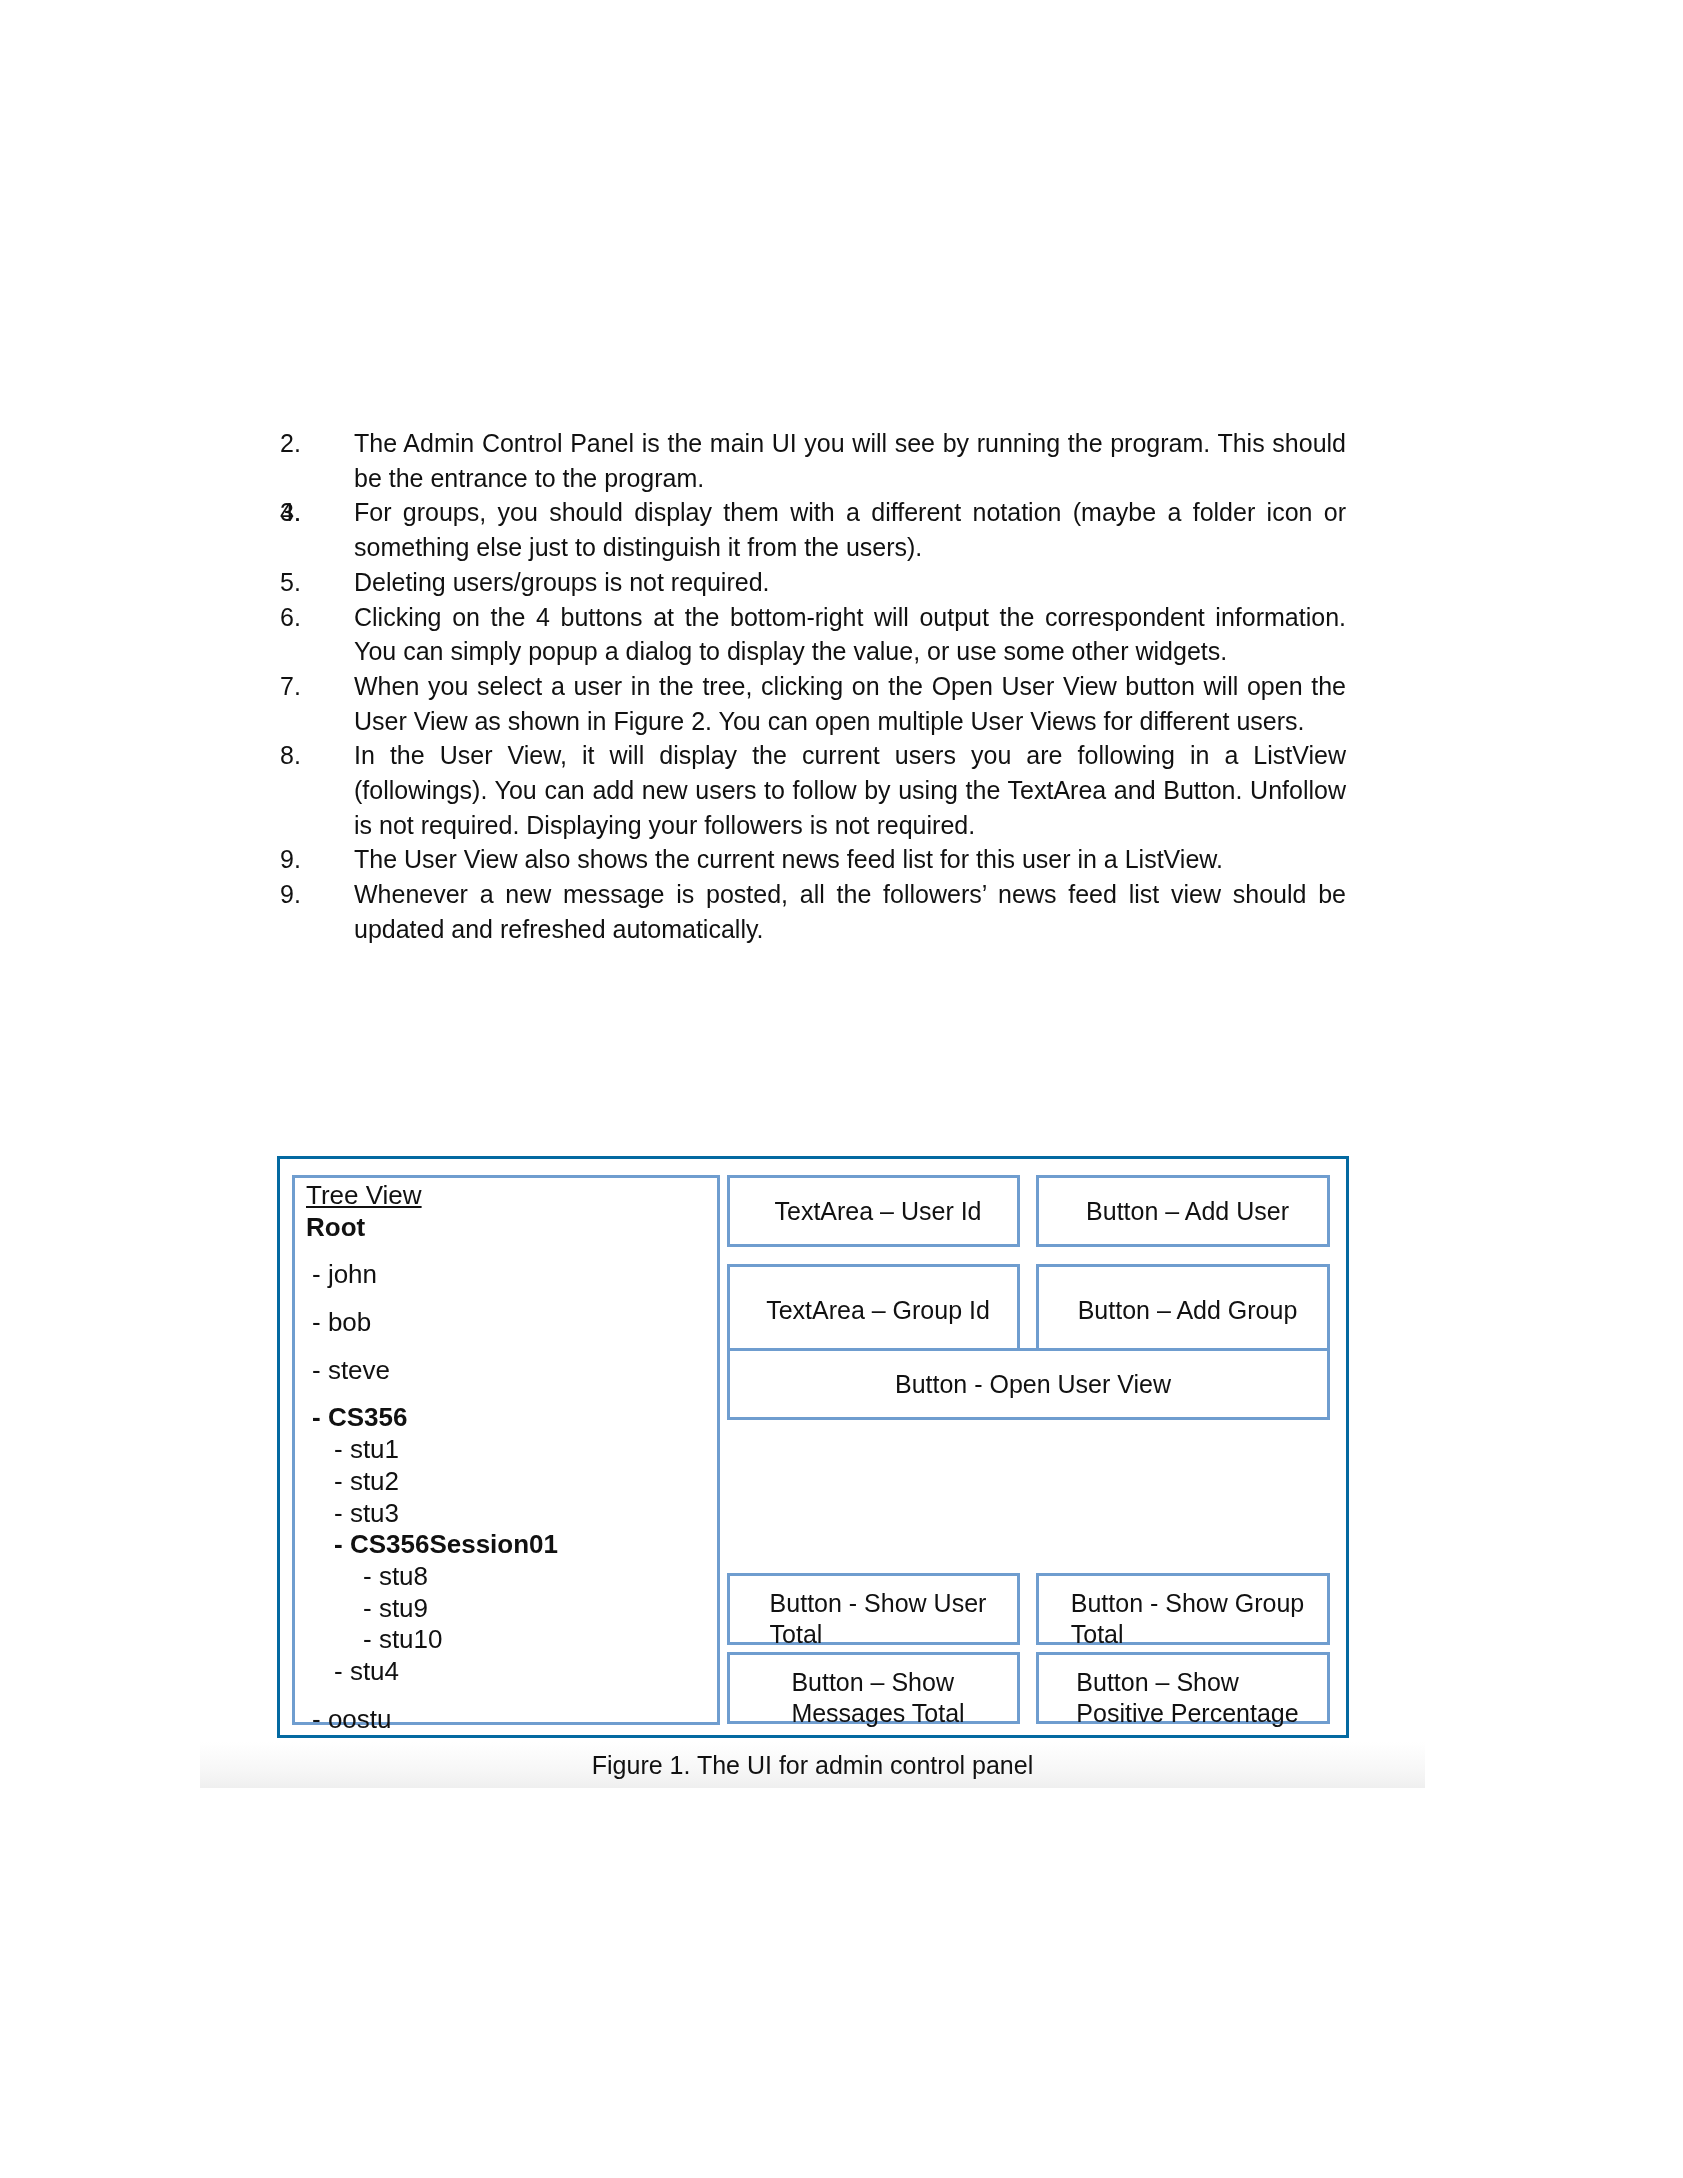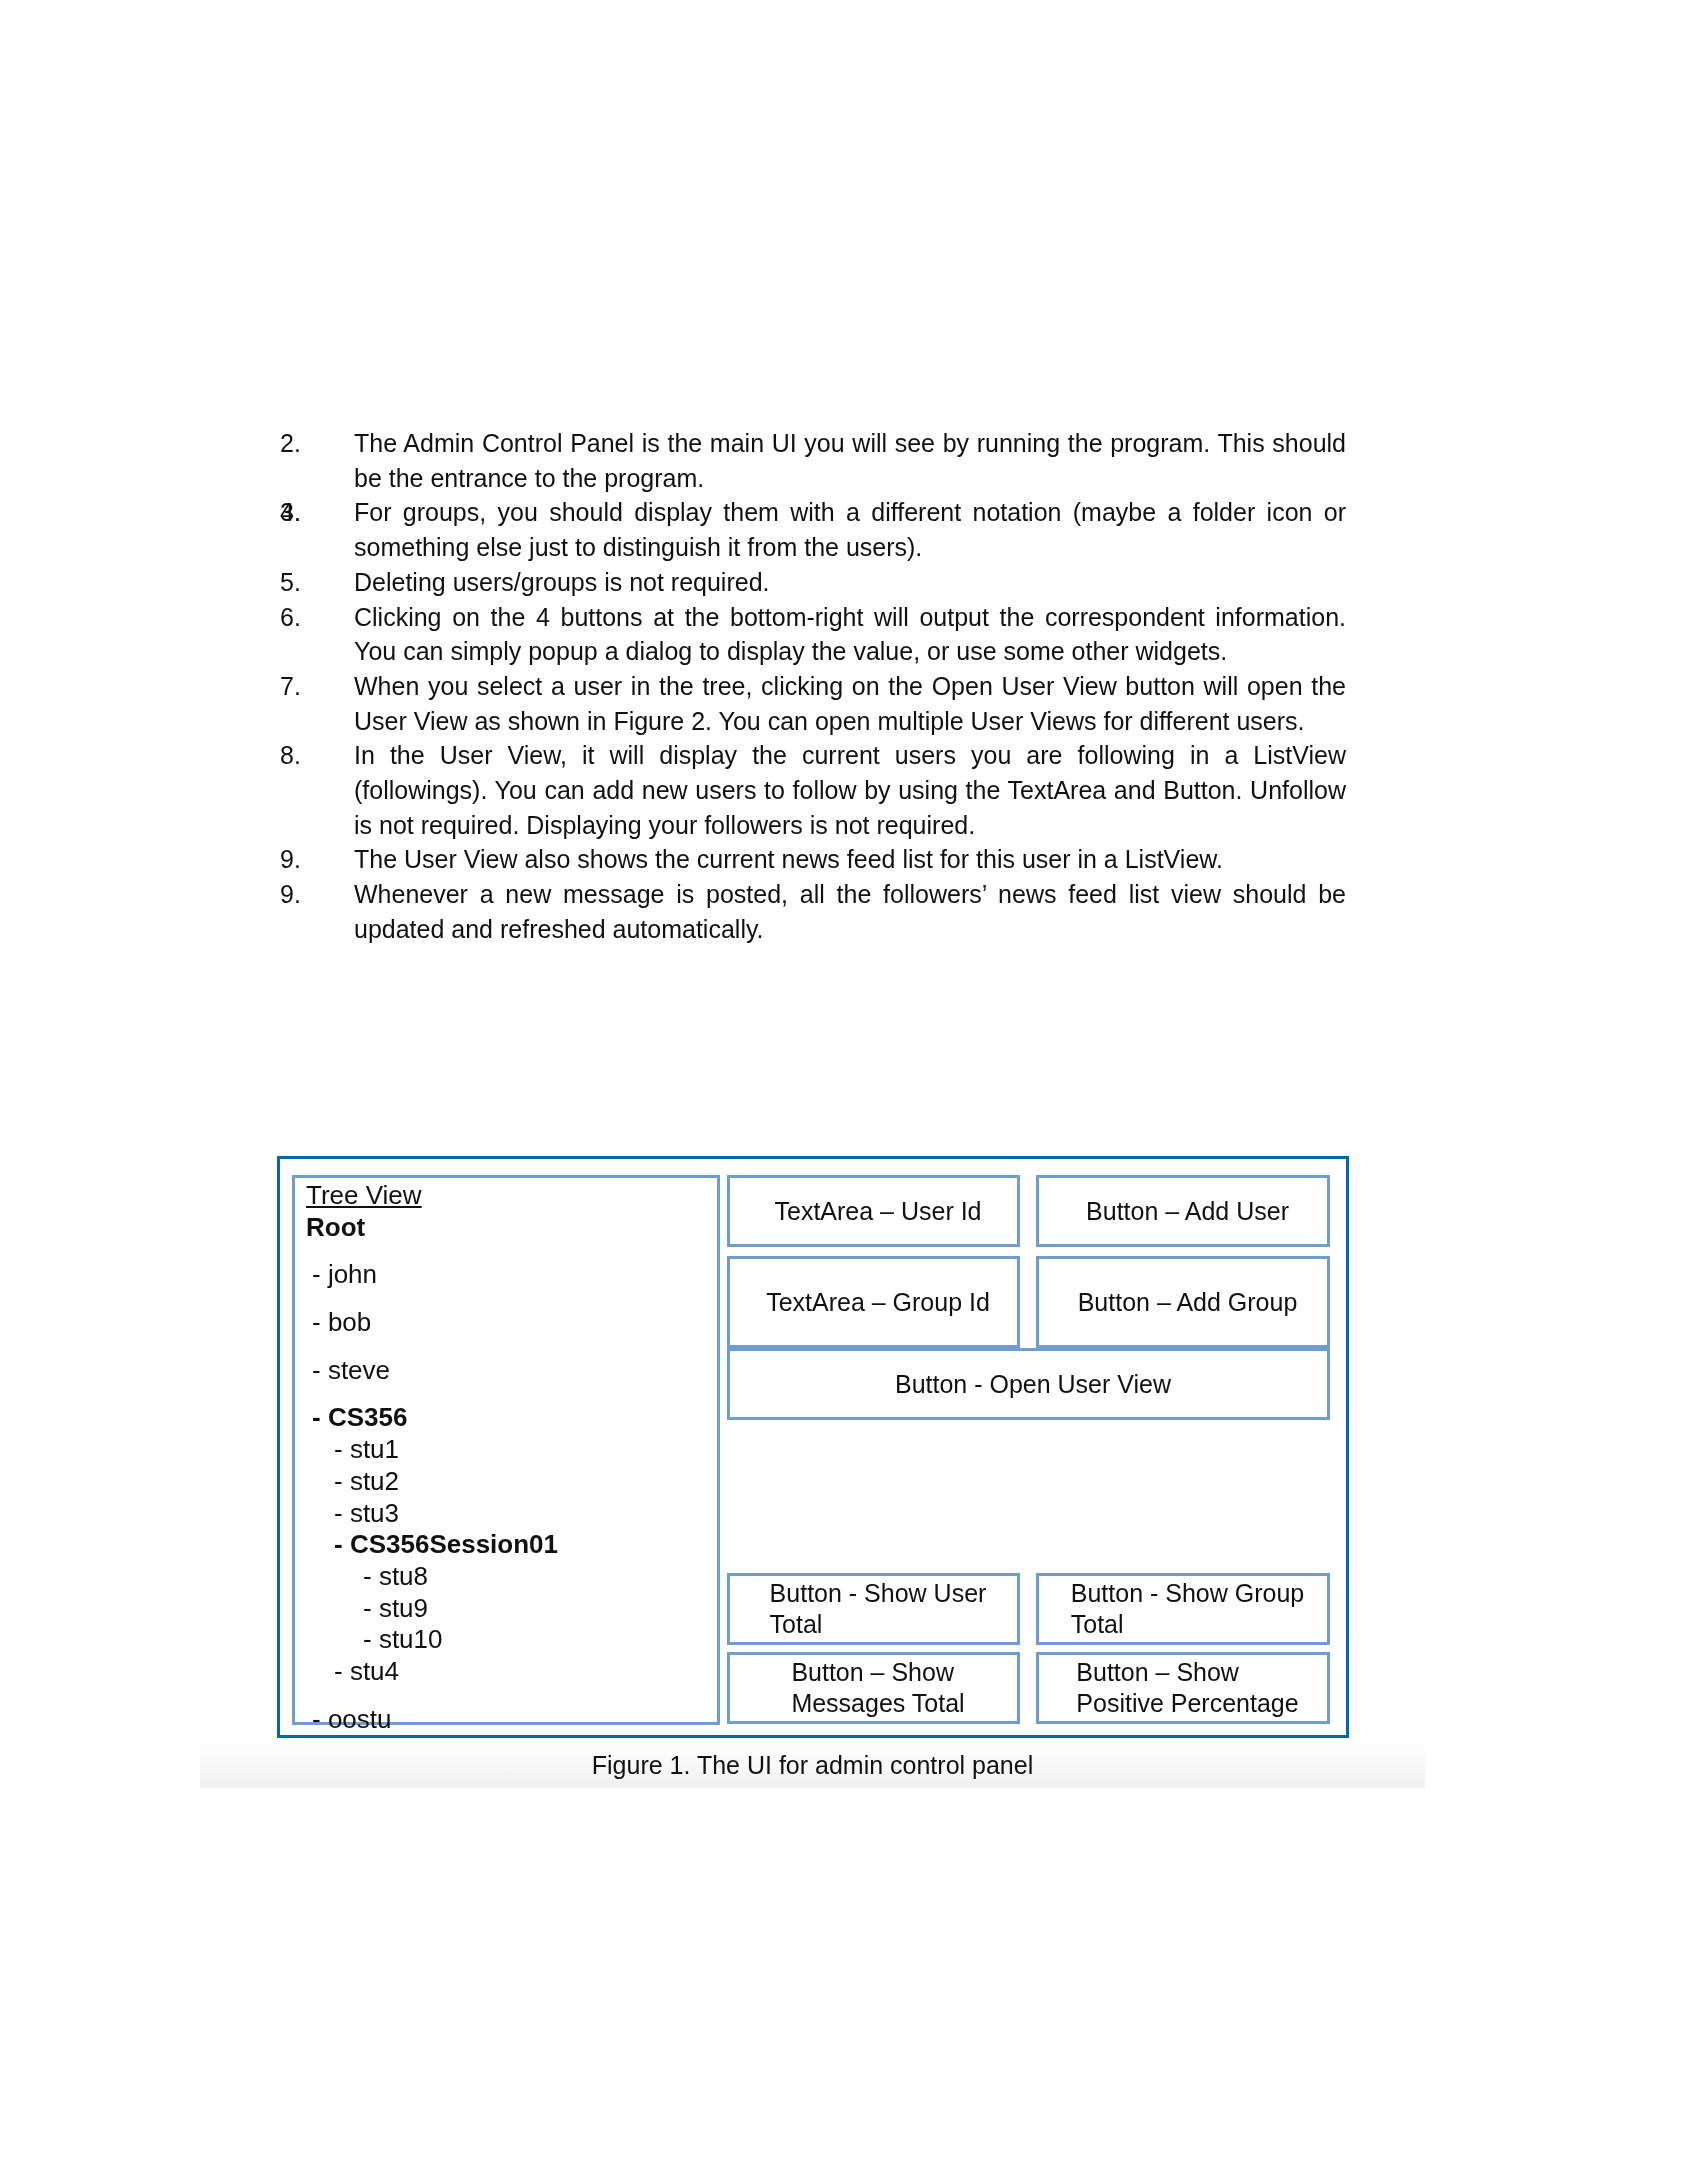--- a/index.html
+++ b/index.html
@@ -20,25 +20,25 @@
            font-size: 25px; line-height: 31px; color: #111; }
     .tree { left: 12px; top: 16px; width: 428px; height: 550px; padding: 2px 0 0 11px; }
     .tree .row { height: 31.7px; line-height: 31.7px; font-size: 26px; white-space: nowrap; }
     .tree .title { text-decoration: underline; }
     .tree .bold { font-weight: bold; }
     .lvl1 { padding-left: 6px; margin-top: 16px; }
     .lvl2 { padding-left: 28px; }
     .lvl3 { padding-left: 57px; }
 
     .cell { display: flex; align-items: center; padding-left: 9px; justify-content: center; }
-    .cell.two { align-items: flex-start; padding-top: 2px; line-height: 31px; }
+    .cell.two { align-items: flex-start; padding-top: 12px; line-height: 31px; }
     .c-left  { left: 447px; width: 293px; }
     .c-right { left: 756px; width: 294px; }
     .r1 { top: 16px; height: 72px; }
-    .r2 { top: 97px; height: 92px; }
+    .r2 { top: 105px; height: 92px; }
     .r3 { top: 189px; height: 72px; left: 447px; width: 603px; }
     .r4 { top: 414px; height: 72px; }
     .r5 { top: 493px; height: 72px; }
 
     
     .caption-band { position: absolute; left: 200px; top: 1742px; width: 1225px; height: 46px;
                     background: linear-gradient(to bottom, #ffffff 0%, #f7f7f7 60%, #efefef 100%);
                     display: flex; align-items: center; justify-content: center; }
     .caption { font-size: 25px; color: #111; }
   </style>

